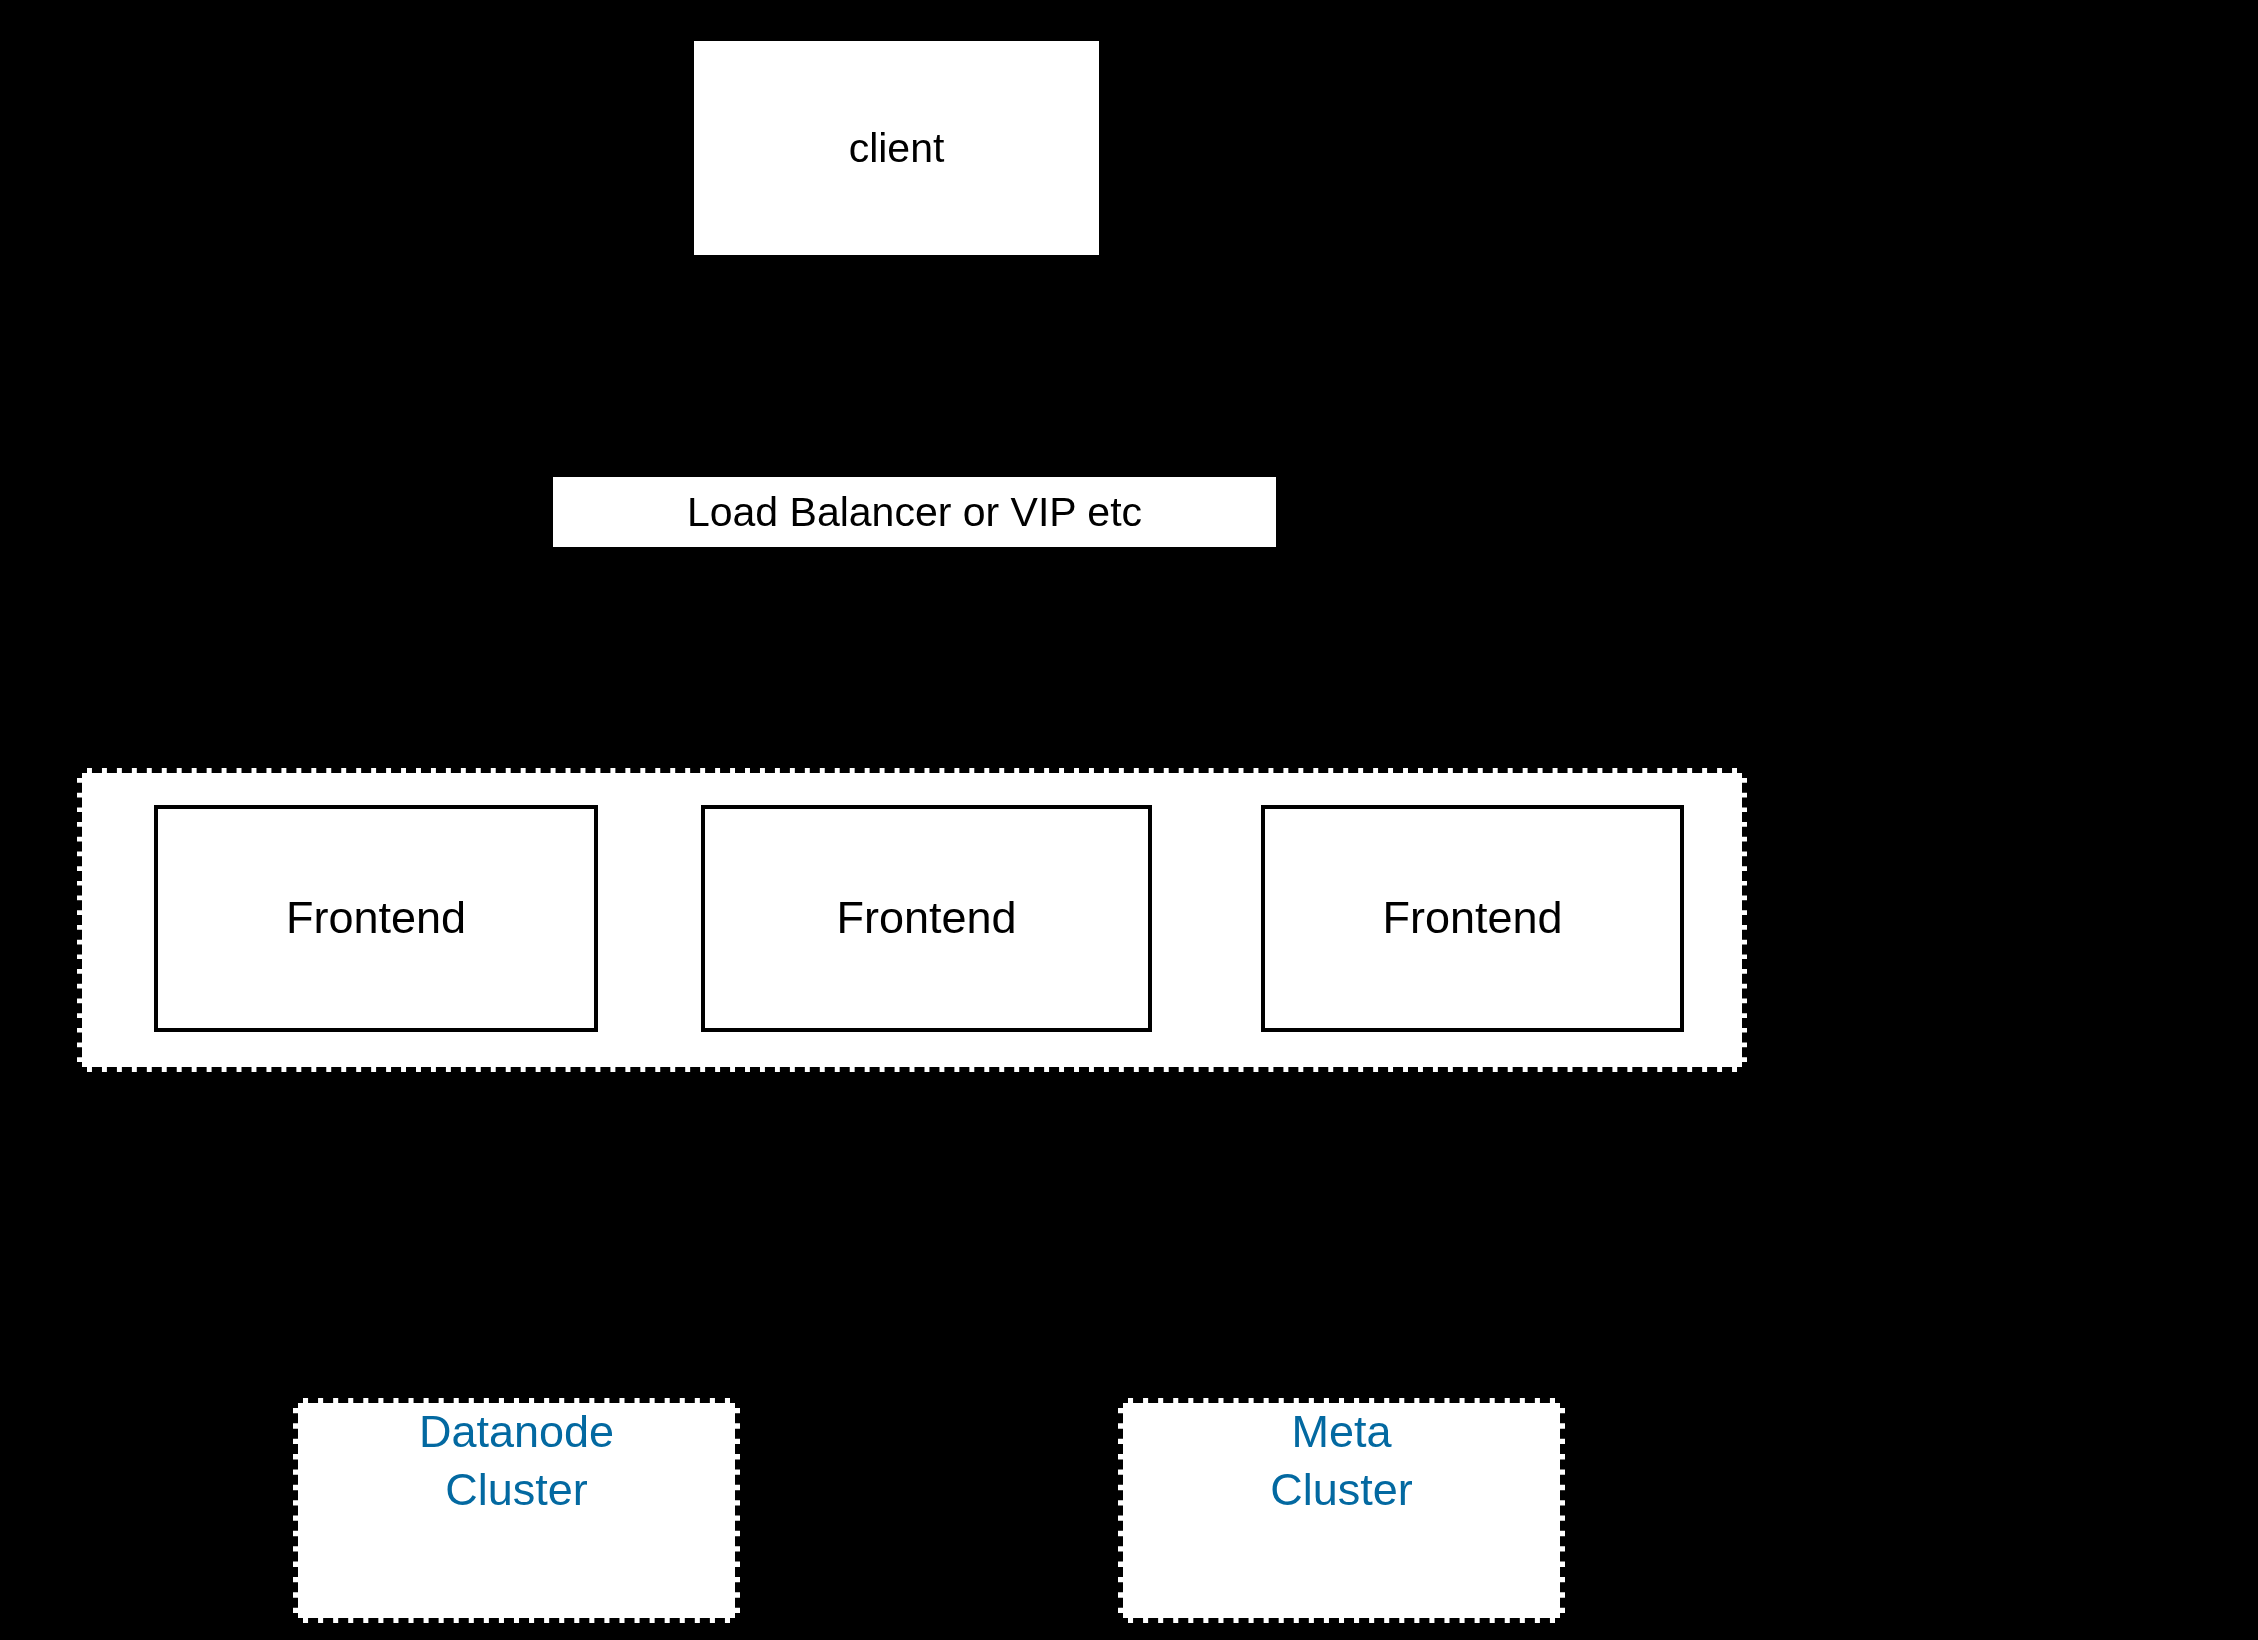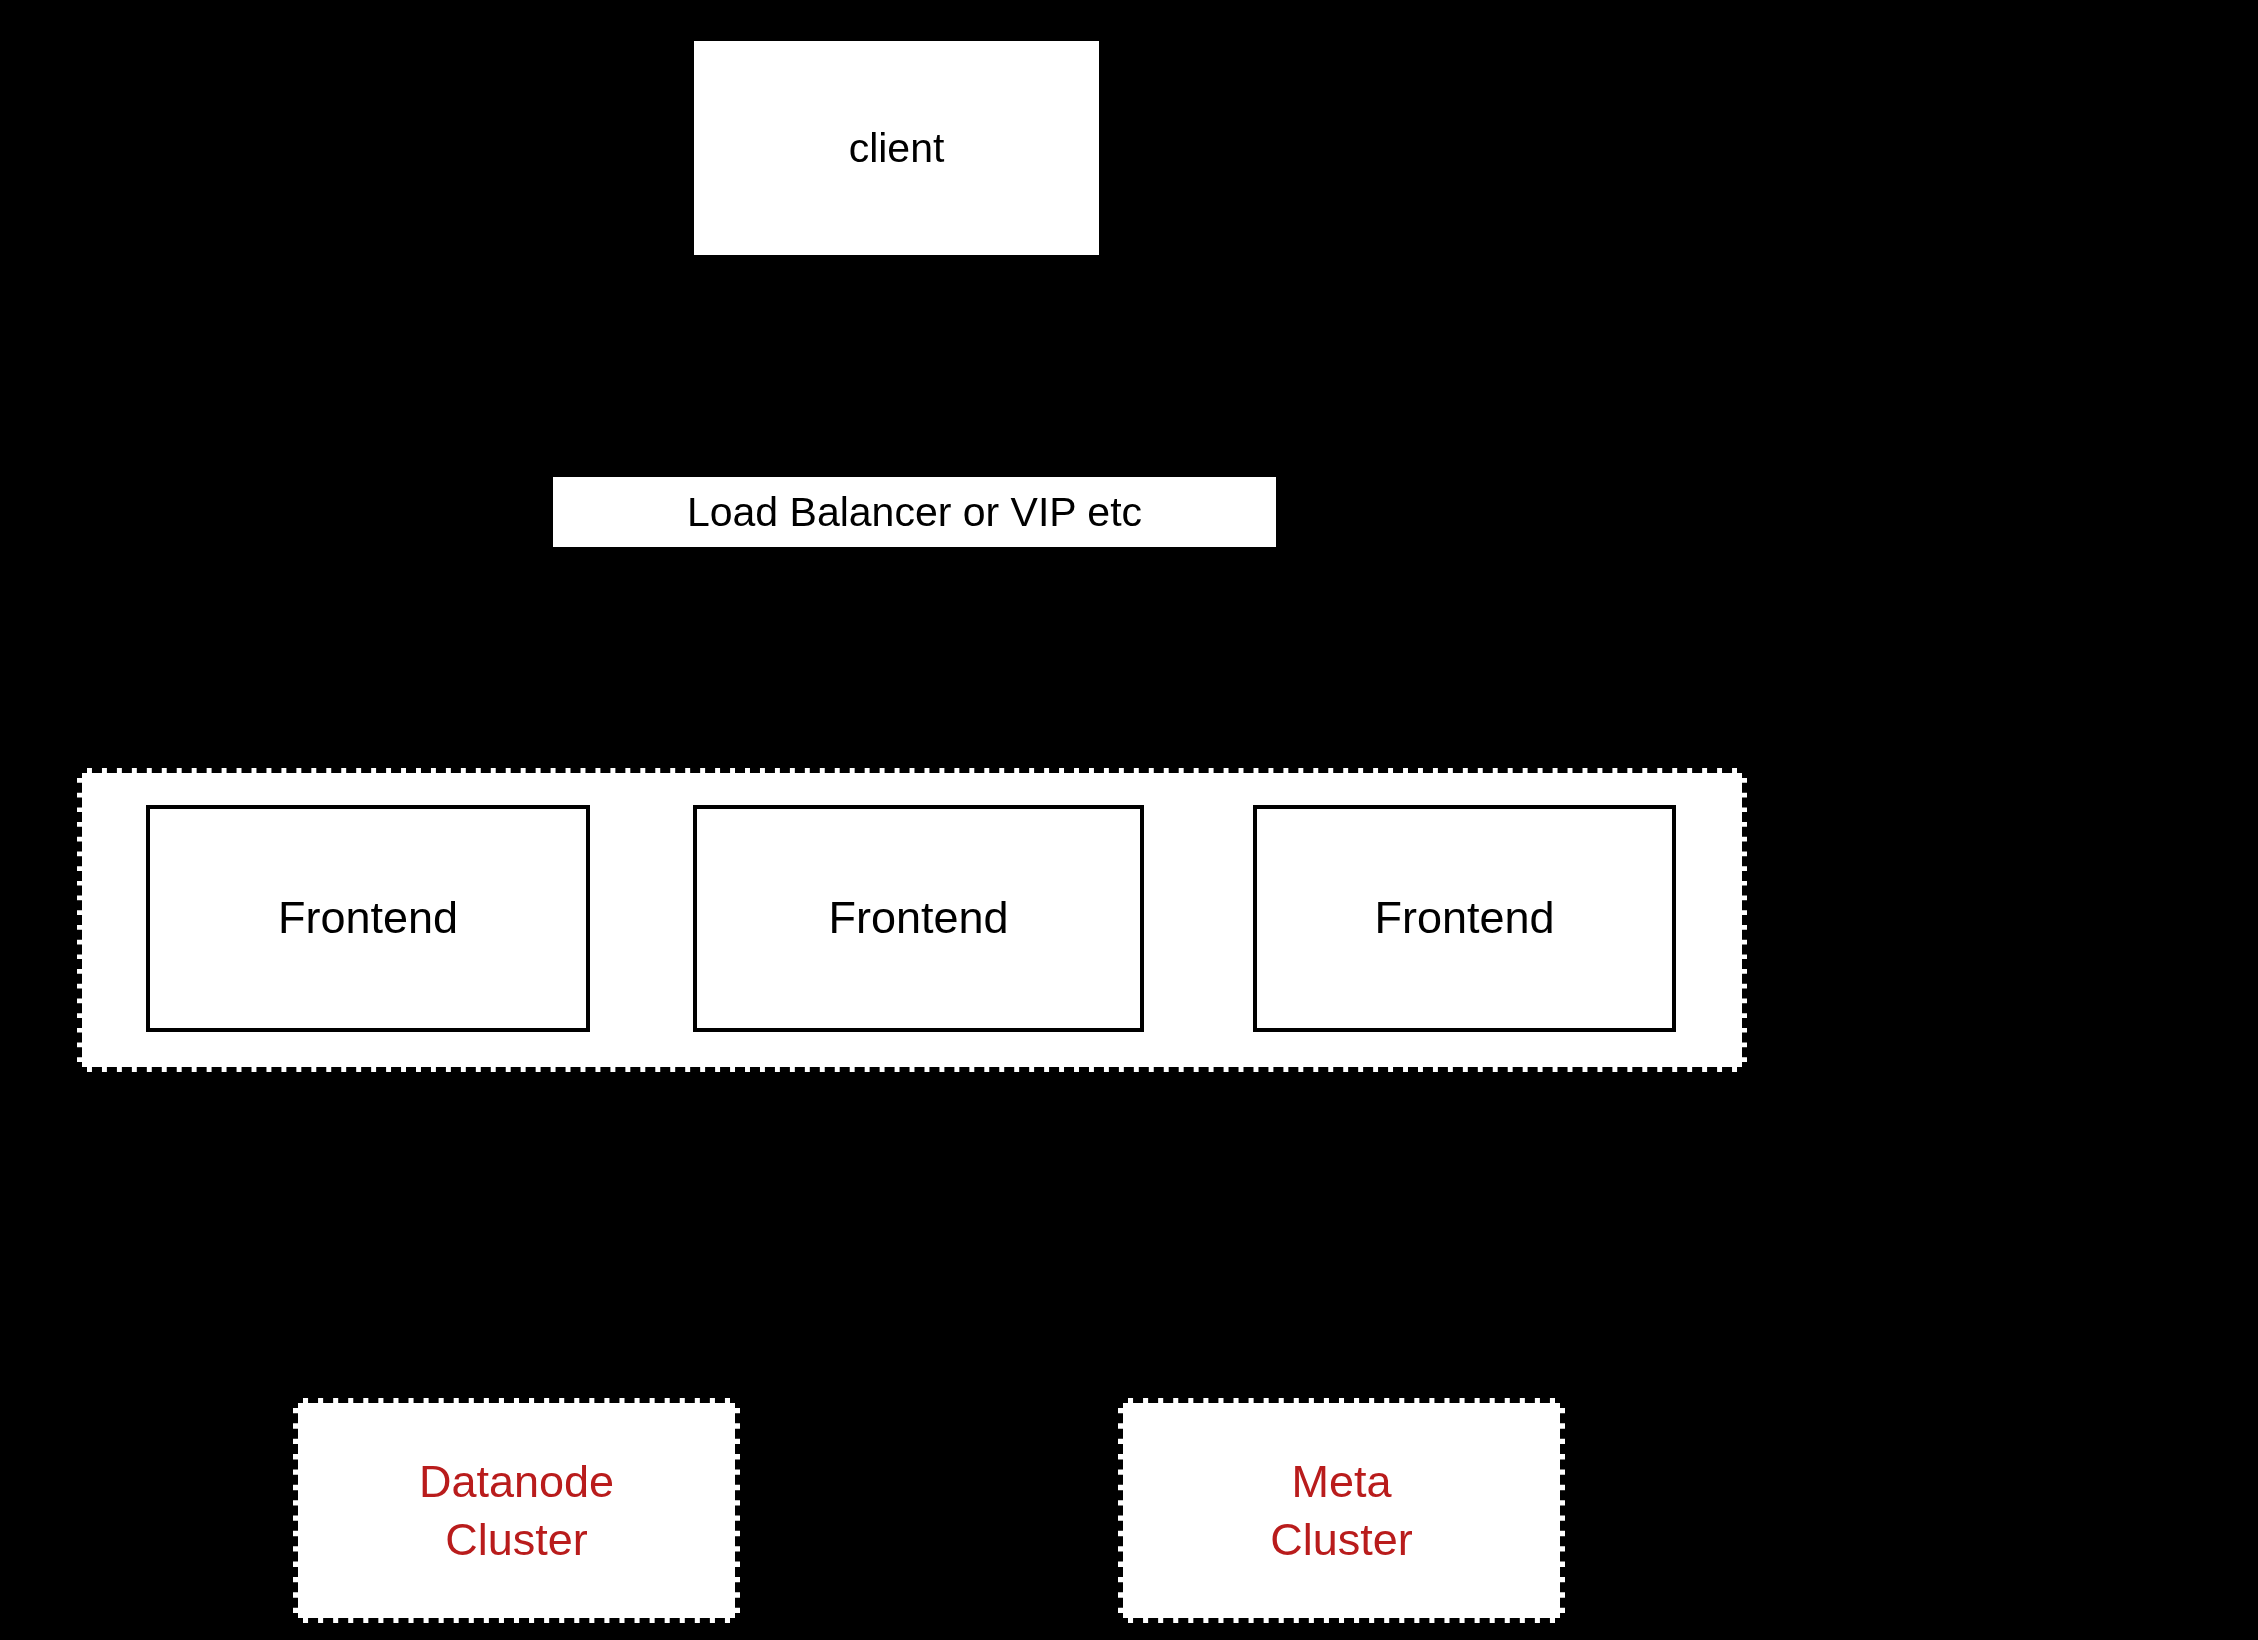--- a/index.html
+++ b/index.html
@@ -71,36 +71,37 @@
     background: #ffffff;
     border: 4.5px solid #000000;
     display: flex;
     align-items: center;
     justify-content: center;
     text-align: center;
     color: #000000;
     font-size: 45px;
     top: 32px;
     height: 227px;
+    margin-left: 8px;
   }
   #frontend-box-0 { left: 64px;  width: 444px; }
   #frontend-box-1 { left: 611px; width: 451px; }
   #frontend-box-2 { left: 1171px; width: 423px; }
 
   
   .cluster-box {
     position: absolute;
     box-sizing: border-box;
     background: #ffffff;
     border: 5.5px dashed #000000;
     display: flex;
-    align-items: center;
+    align-items: flex-start;
     justify-content: center;
     text-align: center;
-    color: #b91c1c;
+    color: #0369a1;
     font-size: 45px;
     line-height: 1.28;
   }
   #datanode-cluster-node {
     left: 293px;
     top: 1398px;
     width: 447px;
     height: 225px;
   }
   #meta-cluster-node {

